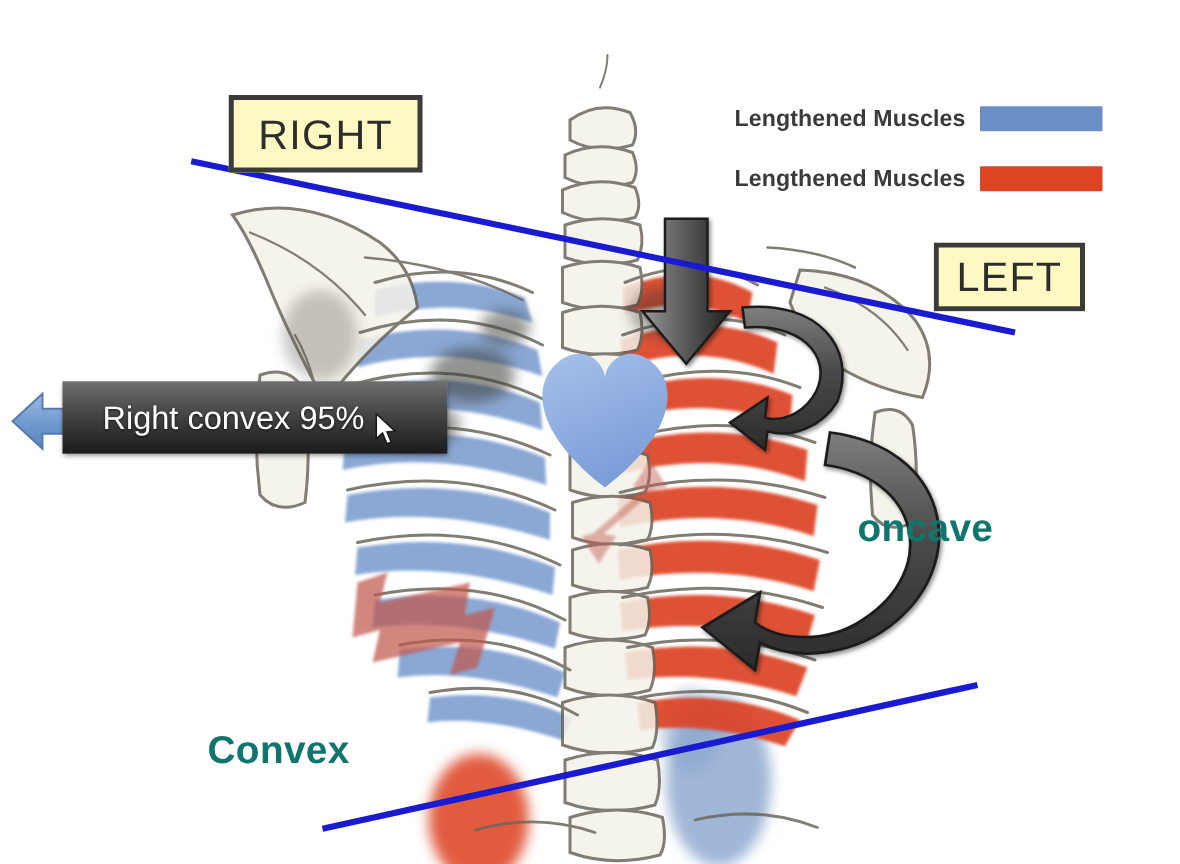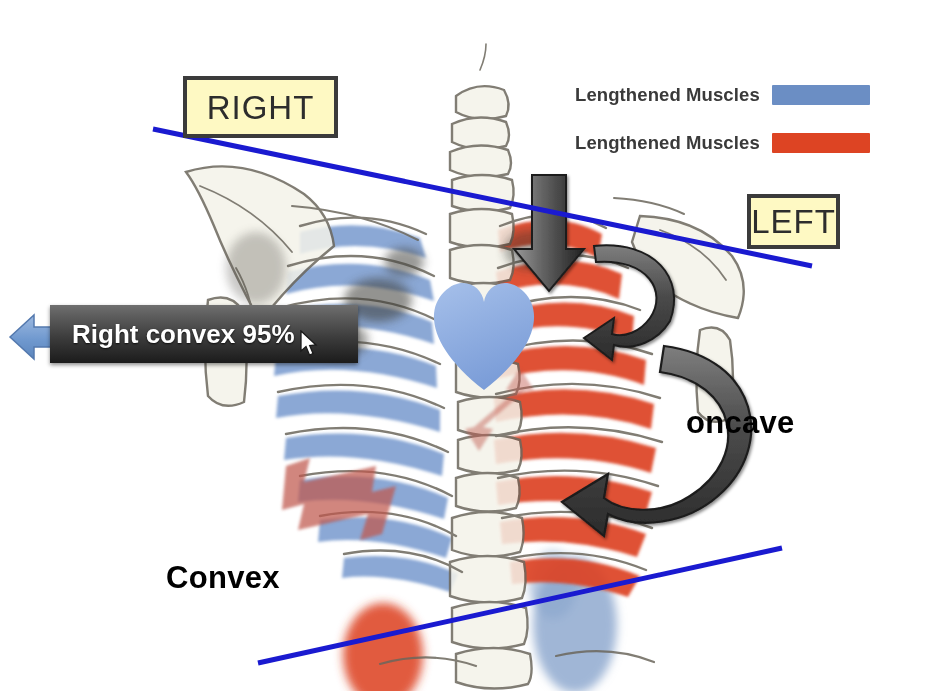--- a/index.html
+++ b/index.html
@@ -34,33 +34,33 @@
     justify-content: center;
     box-sizing: border-box;
   }
   .side-box span {
     color: #2d2d2d;
     font-size: 33px;
     letter-spacing: 1px;
     line-height: 1;
   }
   #box-right { left: 183px; top: 76px; width: 155px; height: 62px; }
-  #box-left  { left: 747px; top: 194px; width: 93px; height: 55px; }
+  #box-left  { left: 747px; top: 194px; width: 121px; height: 55px; }
 
   
   #legend {
     position: absolute;
     left: 575px;
     top: 82px;
     width: 320px;
   }
   .legend-row {
     display: flex;
     align-items: center;
-    justify-content: flex-start;
+    justify-content: center;
     height: 26px;
     margin-bottom: 22px;
   }
   .legend-label {
     color: #3a3a3a;
     font-size: 18.5px;
     font-weight: bold;
     letter-spacing: 0.1px;
     margin-right: 12px;
     white-space: nowrap;
@@ -93,36 +93,36 @@
     height: 58px;
     background: linear-gradient(to bottom,
        #6f6f6f 0%, #5a5a5a 22%, #3d3d3d 55%, #2a2a2a 80%, #1b1b1b 100%);
     box-shadow: 0 2px 4px rgba(0,0,0,0.45);
     display: flex;
     align-items: center;
   }
   #banner-text {
     color: #ffffff;
     font-size: 26px;
-    font-weight: bold;
-    padding-left: 22px;
+    font-weight: normal;
+    padding-left: 32px;
     text-shadow: 0 1px 2px rgba(0,0,0,0.75);
     white-space: nowrap;
   }
 
   
   .anno-word {
     position: absolute;
-    color: #000000;
+    color: #0f766e;
     font-size: 31px;
     font-weight: bold;
     letter-spacing: 0.3px;
     white-space: nowrap;
   }
-  #word-convex  { left: 166px; top: 560px; }
+  #word-convex  { left: 166px; top: 582px; }
   #word-concave { left: 686px; top: 405px; }
 
   
   #cursor {
     position: absolute;
     left: 300px;
     top: 330px;
     pointer-events: none;
   }
 </style>

